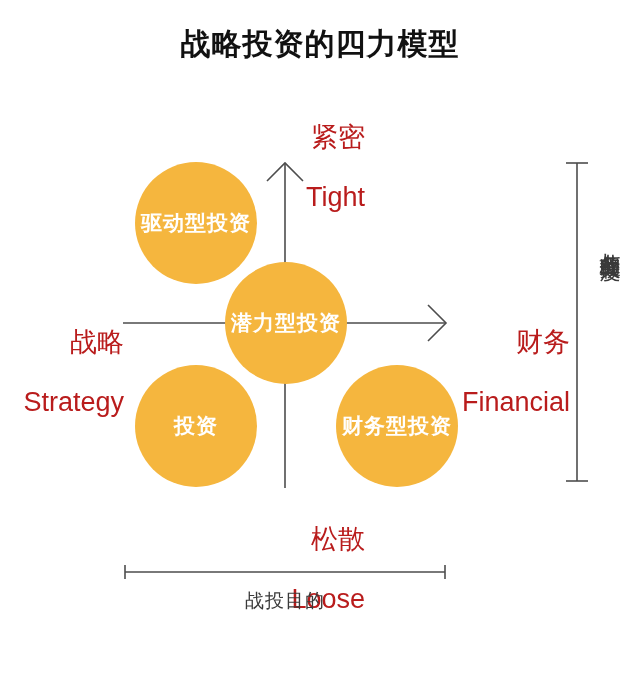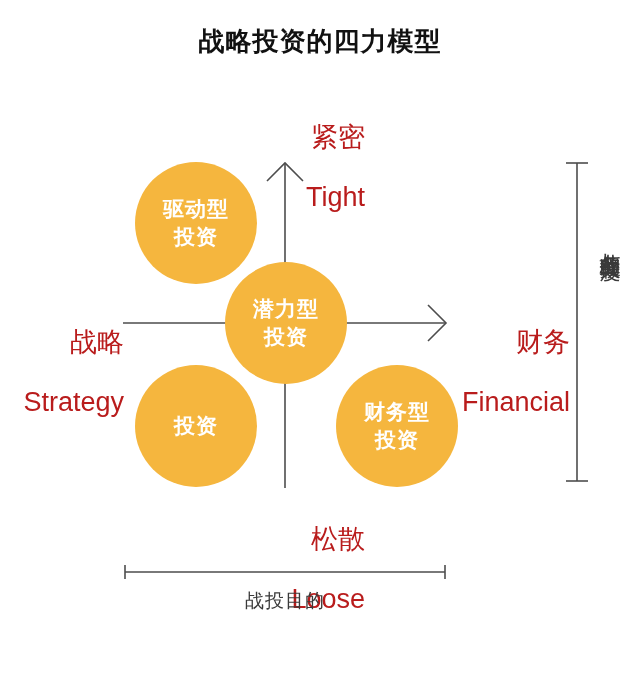--- a/index.html
+++ b/index.html
@@ -15,21 +15,21 @@
     background: #ffffff;
     overflow: hidden;
   }
   .abs { position: absolute; }
 
   .title {
     top: 24px;
     left: 0;
     width: 640px;
     text-align: center;
-    font-size: 26px;
+    font-size: 30px;
     font-weight: bold;
     color: #111111;
     letter-spacing: 1px;
   }
 
   .axis-label {
     text-align: right;
     font-size: 27px;
     line-height: 30px;
     color: #b91c1c;
@@ -56,21 +56,21 @@
   }
 
   .circle {
     position: absolute;
     width: 122px;
     height: 122px;
     border-radius: 50%;
     background: #f5b63e;
     color: #ffffff;
     display: flex;
-    flex-direction: column;
+    flex-direction: row;
     align-items: center;
     justify-content: center;
     font-size: 21px;
     font-weight: bold;
     letter-spacing: 1px;
     line-height: 28px;
     text-align: center;
     z-index: 2;
   }
   #circle-drive     { left: 135px; top: 162px; }

